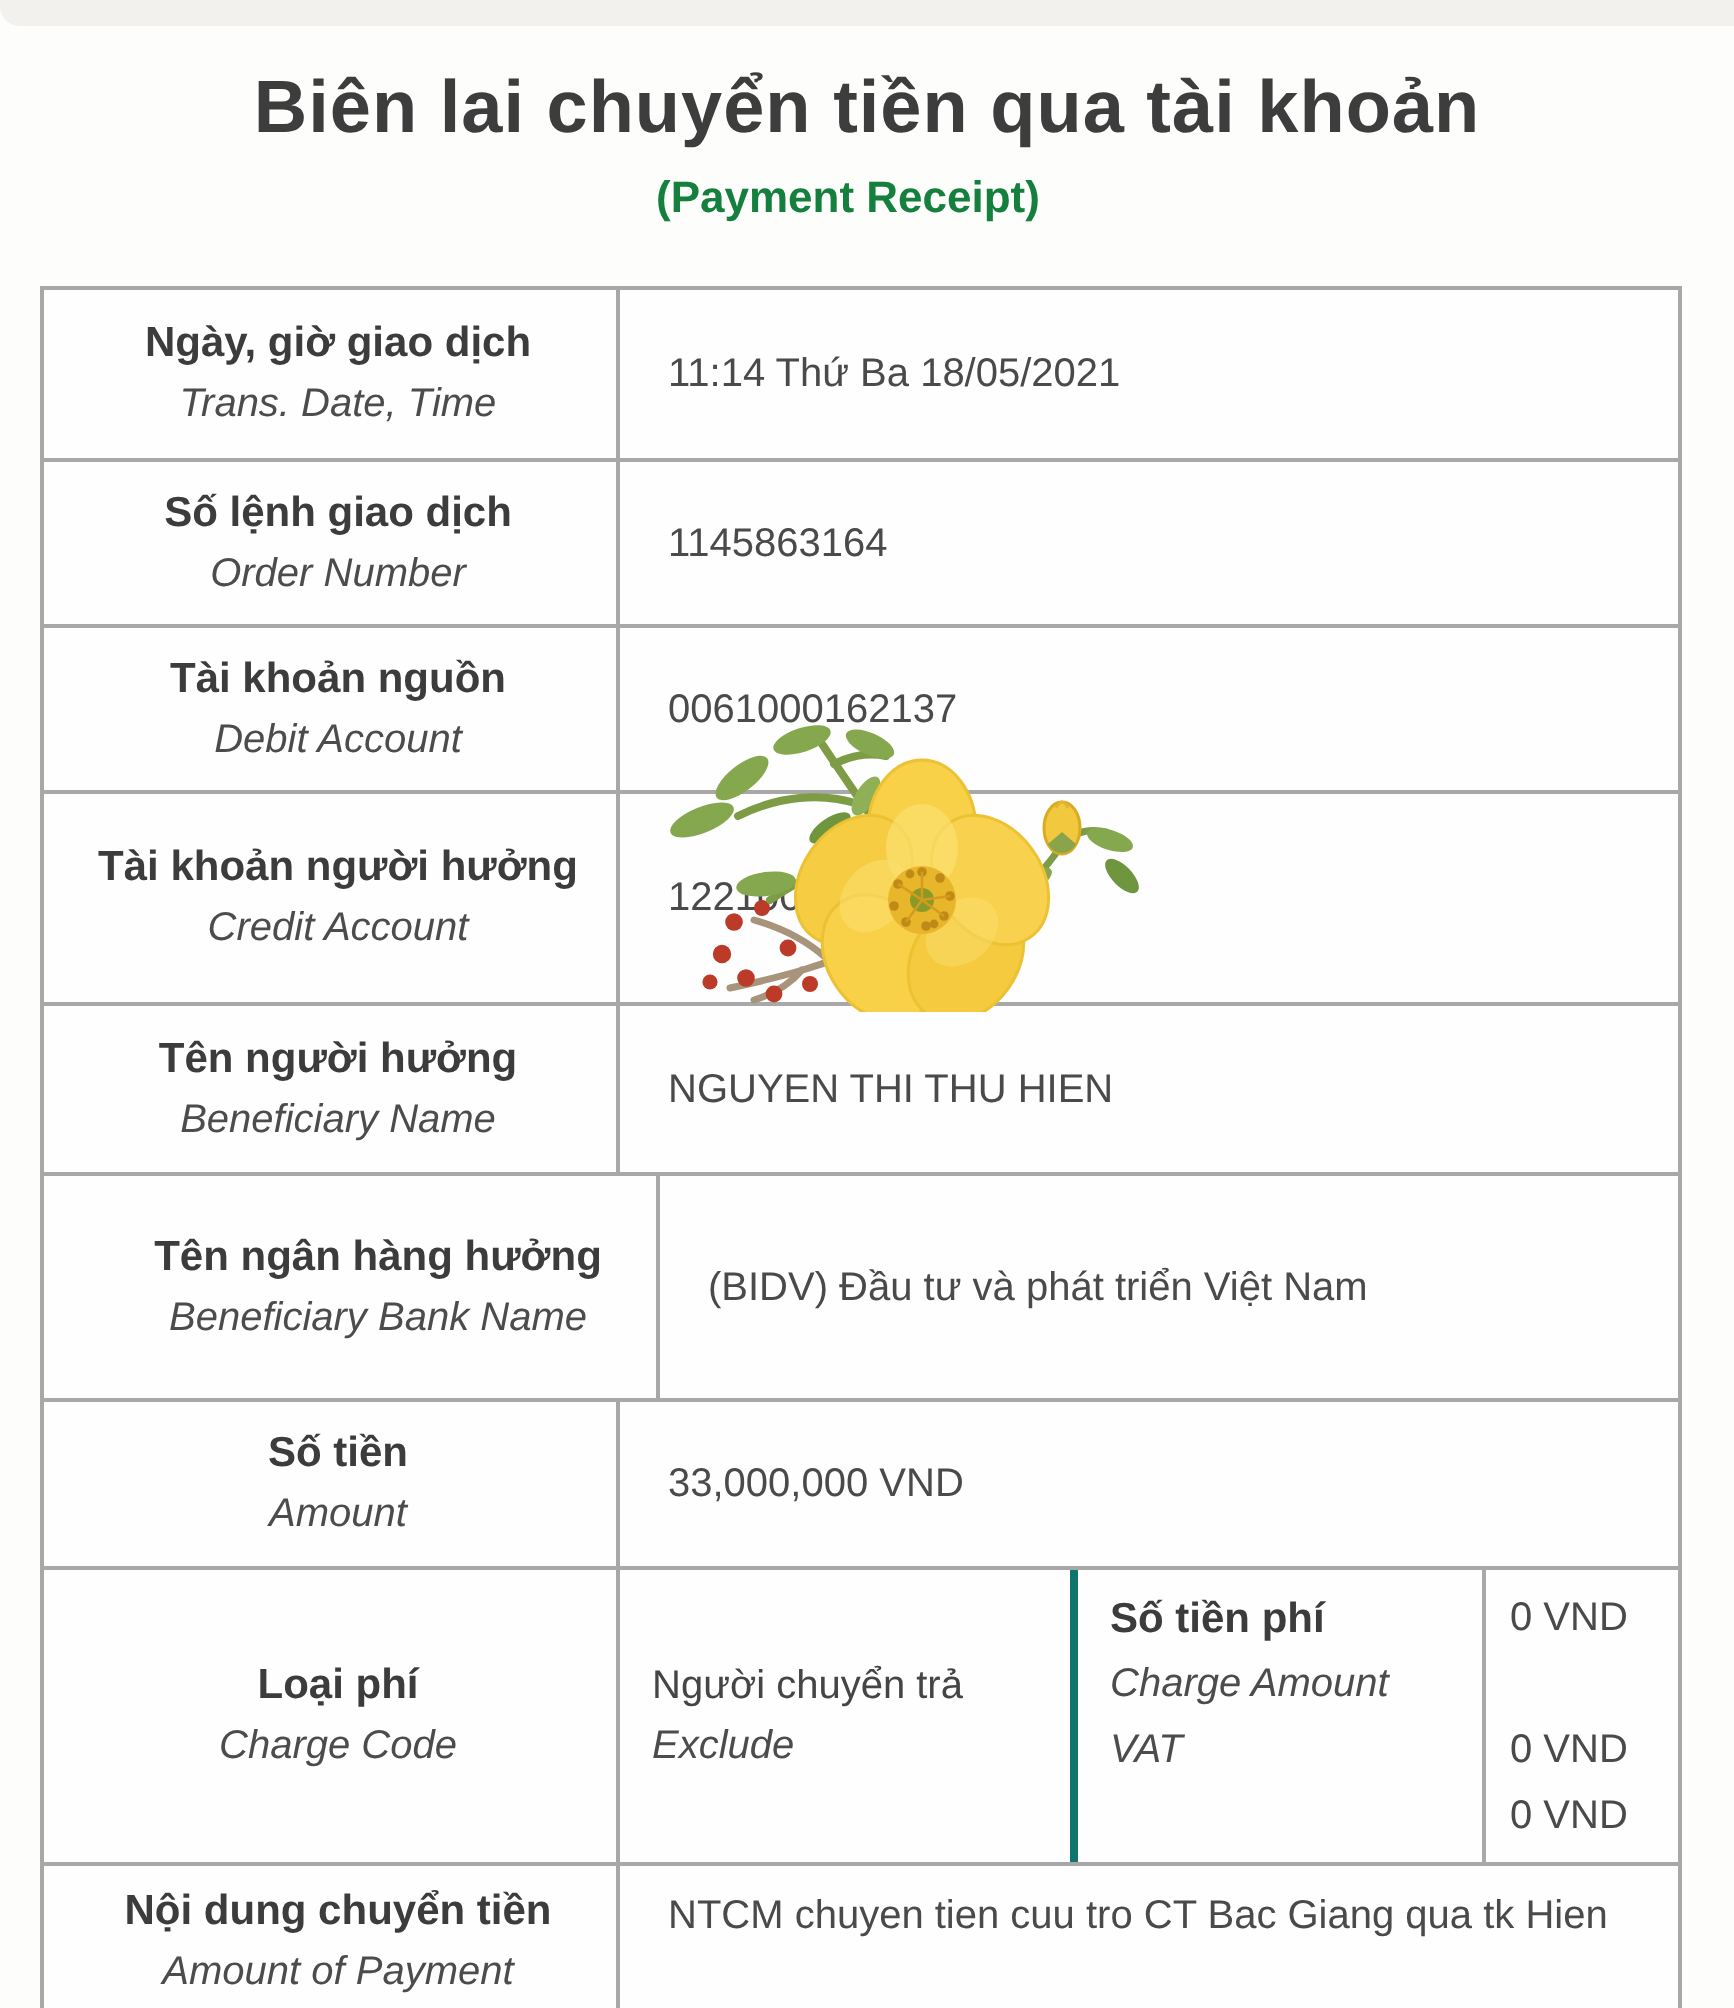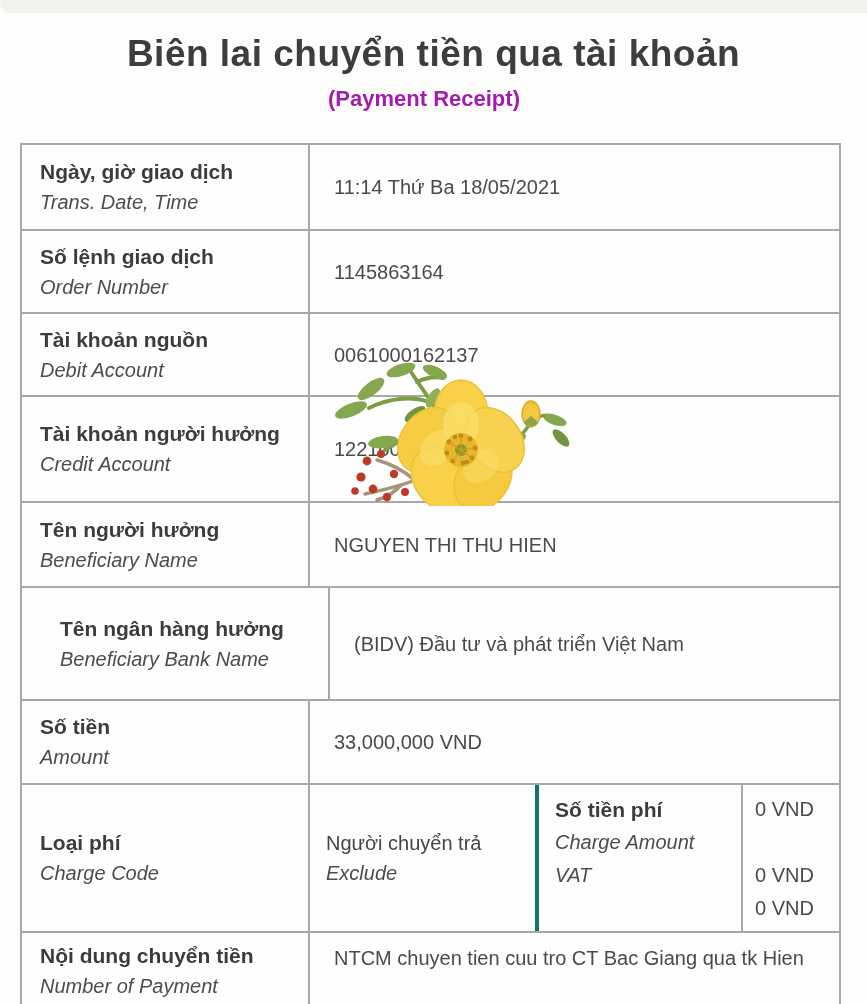--- a/index.html
+++ b/index.html
@@ -19,33 +19,34 @@
   }
   .title {
     position:absolute; top:33px; left:0; width:867px;
     text-align:center;
     font-size:37px; font-weight:bold; color:#3d3d3d;
     letter-spacing:0.5px;
   }
   .subtitle {
     position:absolute; top:86px; left:0; width:848px;
     text-align:center;
-    font-size:22px; font-weight:bold; color:#a21caf;
+    font-size:22px; font-weight:bold; color:#15803d;
   }
   .receipt-table {
     position:absolute; left:20px; top:143px; width:821px;
     border:2px solid #a8a8a8;
     background:#fefefe;
   }
   .row { display:flex; border-top:2px solid #a8a8a8; }
   .row:first-child { border-top:none; }
   .cell { display:flex; flex-direction:column; justify-content:center; }
   .cell-label {
     width:286px; flex:0 0 286px;
     padding:6px 10px 6px 18px;
+    align-items:center;
   }
   .cell-value {
     flex:1;
     border-left:2px solid #a8a8a8;
     padding:6px 18px 6px 24px;
     font-size:20px; color:#4a4a4a;
     line-height:32px;
   }
   .lbl-vi { font-size:21px; font-weight:bold; color:#3c3c3c; line-height:30px; }
   .lbl-en { font-size:20px; font-style:italic; color:#4c4c4c; line-height:30px; }
@@ -176,21 +177,21 @@
       <span class="fee-val">0 VND</span>
       <span class="fee-val">&nbsp;</span>
       <span class="fee-val">0 VND</span>
       <span class="fee-val">0 VND</span>
     </div>
   </div>
 
   <div class="row r9 row-details">
     <div class="cell cell-label">
       <span class="lbl-vi">Nội dung chuyển tiền</span>
-      <span class="lbl-en">Number of Payment</span>
+      <span class="lbl-en">Amount of Payment</span>
     </div>
     <div class="cell cell-value details-value">NTCM chuyen tien cuu tro CT Bac Giang qua tk Hien</div>
   </div>
 
 </div>
 
 <svg class="flower" viewBox="0 0 272 148" xmlns="http://www.w3.org/2000/svg">
 
   <g stroke="#a8937b" stroke-width="3.5" fill="none" stroke-linecap="round">
     <path d="M104,114 C84,124 62,130 34,136"></path>

